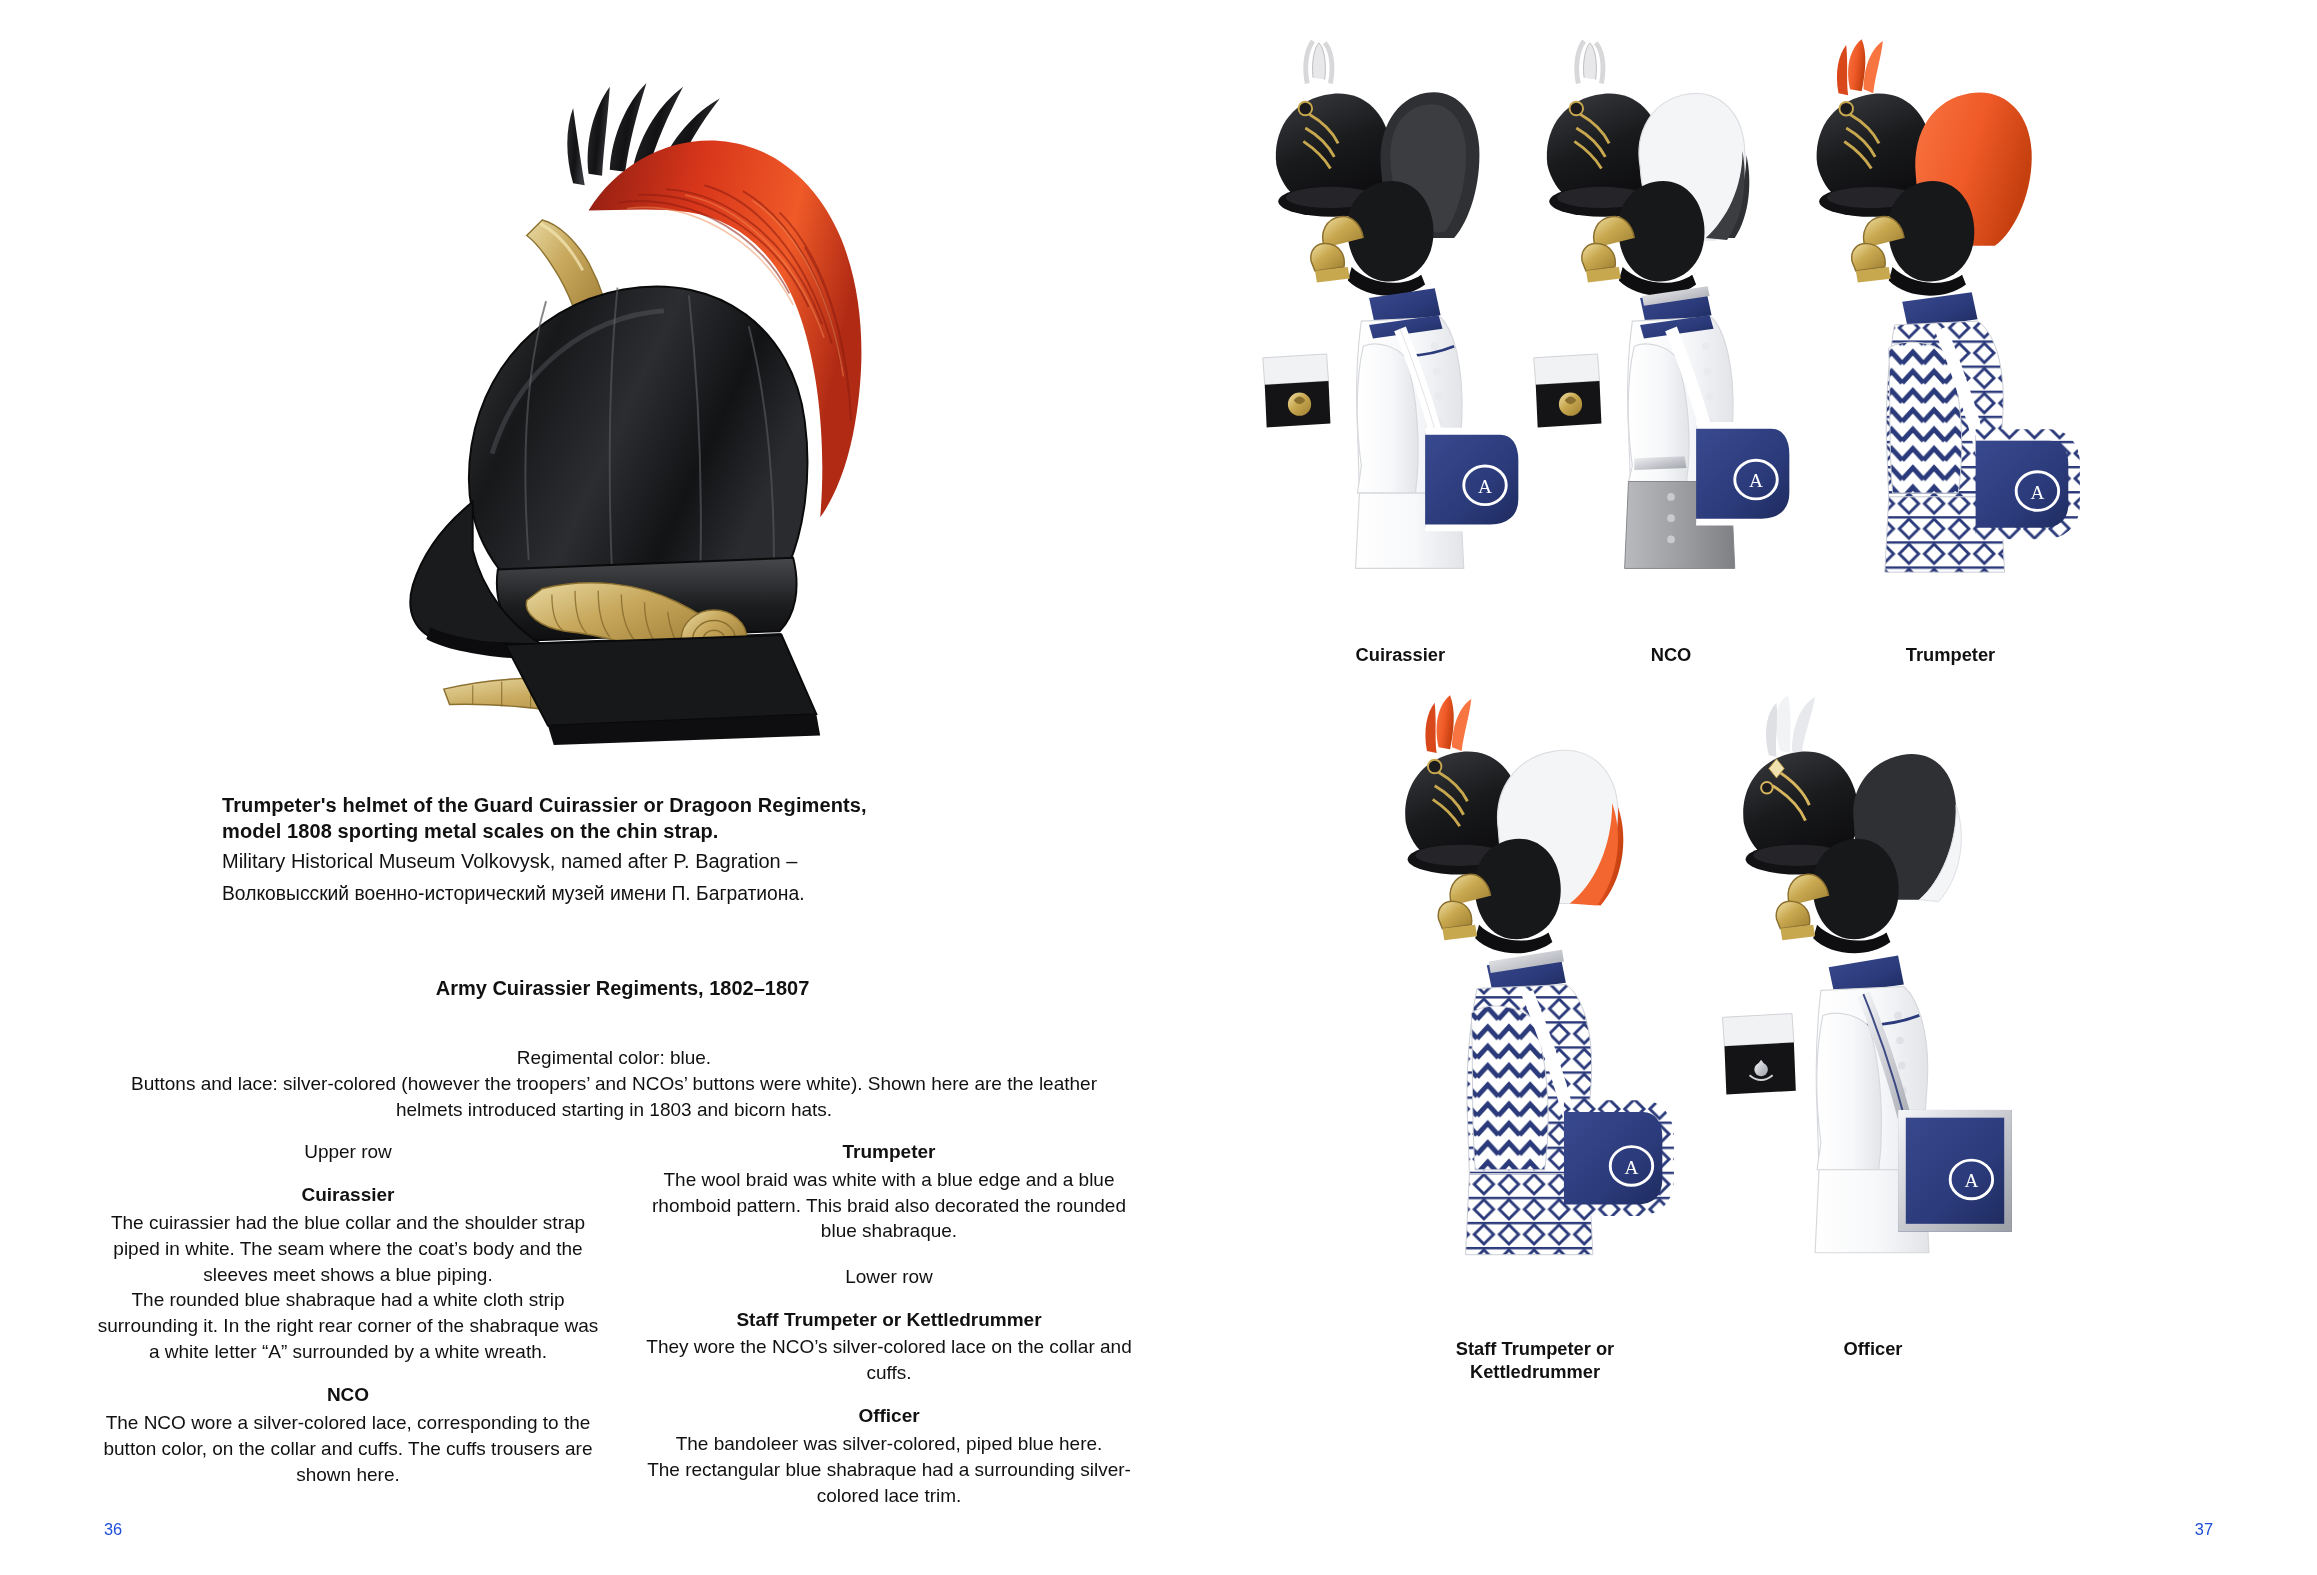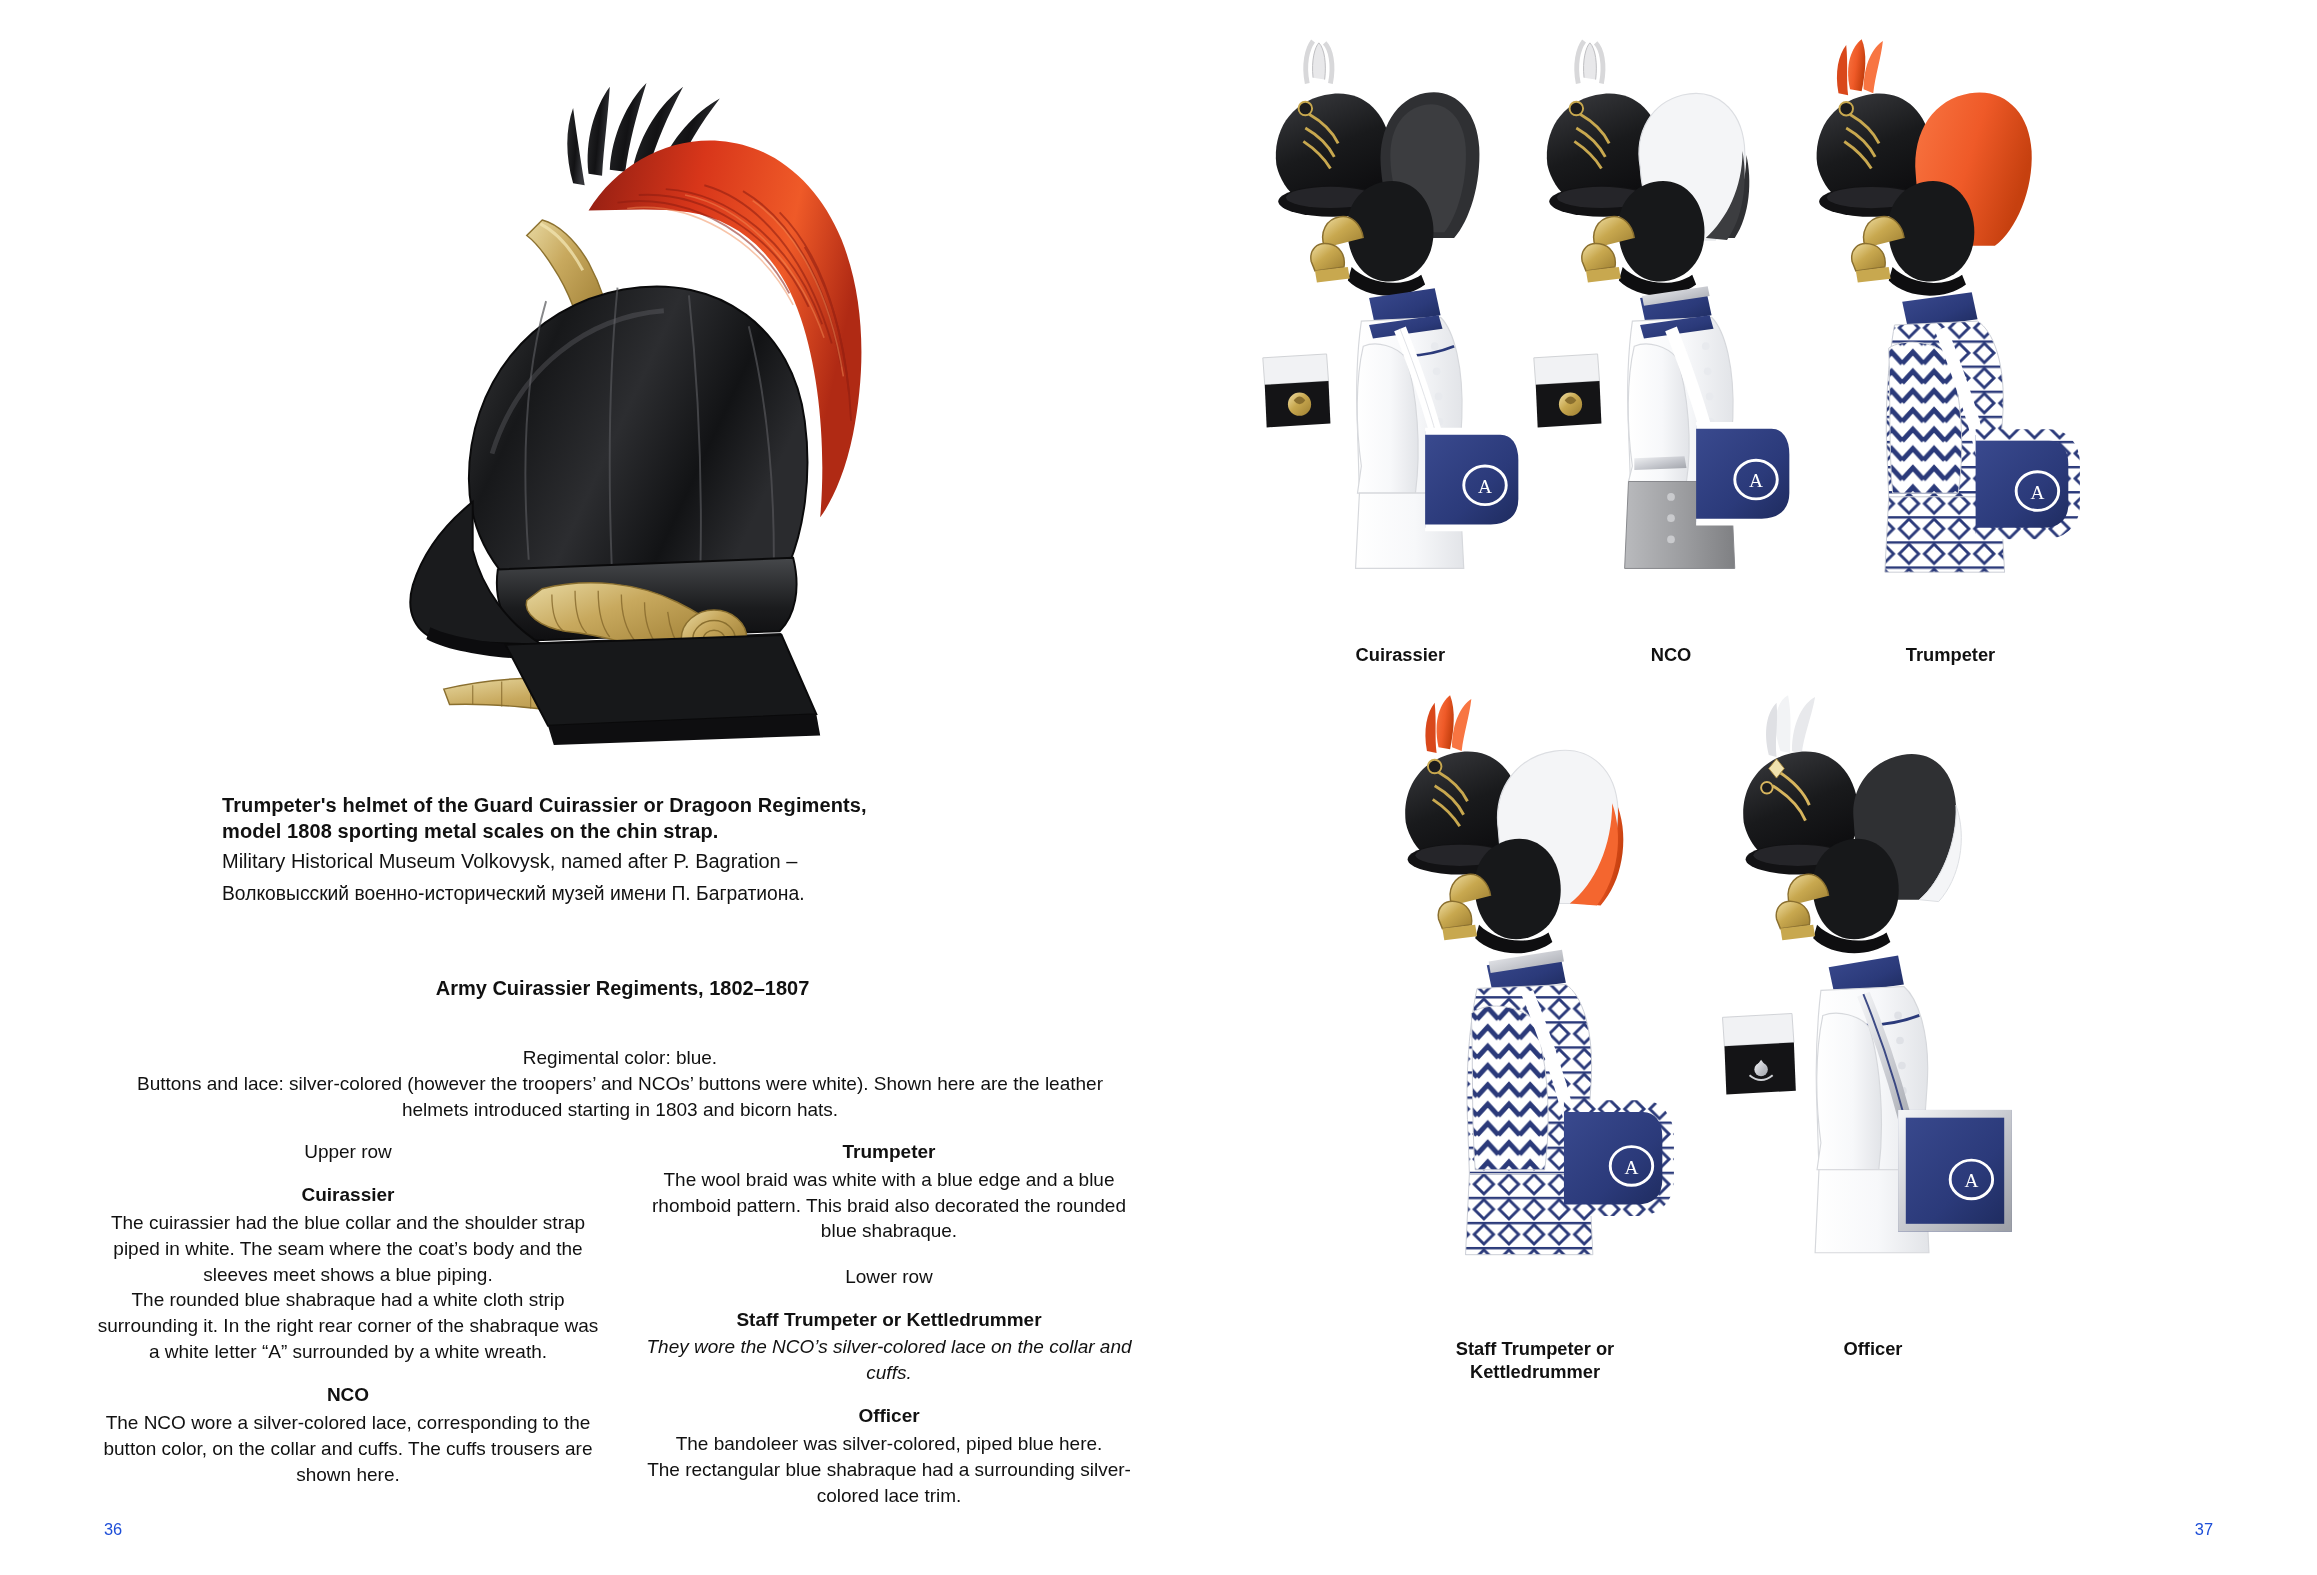--- a/index.html
+++ b/index.html
@@ -80,21 +80,21 @@
     top: 975px;
     width: 801px;
     text-align: center;
     font-size: 20px;
     font-weight: bold;
     line-height: 1.35;
   }
 
   .section-intro {
     position: absolute;
-    left: 106px;
+    left: 100px;
     top: 1045px;
     width: 1028px;
     text-align: center;
     font-size: 19px;
     line-height: 1.36;
   }
 
   .cols {
     position: absolute;
     left: 97px;
@@ -318,21 +318,21 @@
         <div class="hdr">NCO</div>
         <p style="white-space:pre-line;">The NCO wore a silver-colored lace, corresponding to the button color, on the collar and cuffs. The cuffs trousers are shown here.</p>
       </div>
 
       <div class="col">
         <div class="hdr first">Trumpeter</div>
         <p style="white-space:pre-line;">The wool braid was white with a blue edge and a blue rhomboid pattern. This braid also decorated the rounded blue shabraque.</p>
         <div class="gap"></div>
         <div>Lower row</div>
         <div class="hdr">Staff Trumpeter or Kettledrummer</div>
-        <p style="white-space:pre-line;font-style:italic;">They wore the NCO’s silver-colored lace on the collar and cuffs.</p>
+        <p style="white-space:pre-line;">They wore the NCO’s silver-colored lace on the collar and cuffs.</p>
         <div class="hdr">Officer</div>
         <p style="white-space:pre-line;">The bandoleer was silver-colored, piped blue here.
 The rectangular blue shabraque had a surrounding silver-colored lace trim.</p>
       </div>
 
     </div>
 
     <div class="folio folio-left">36</div>
   </div>
 

